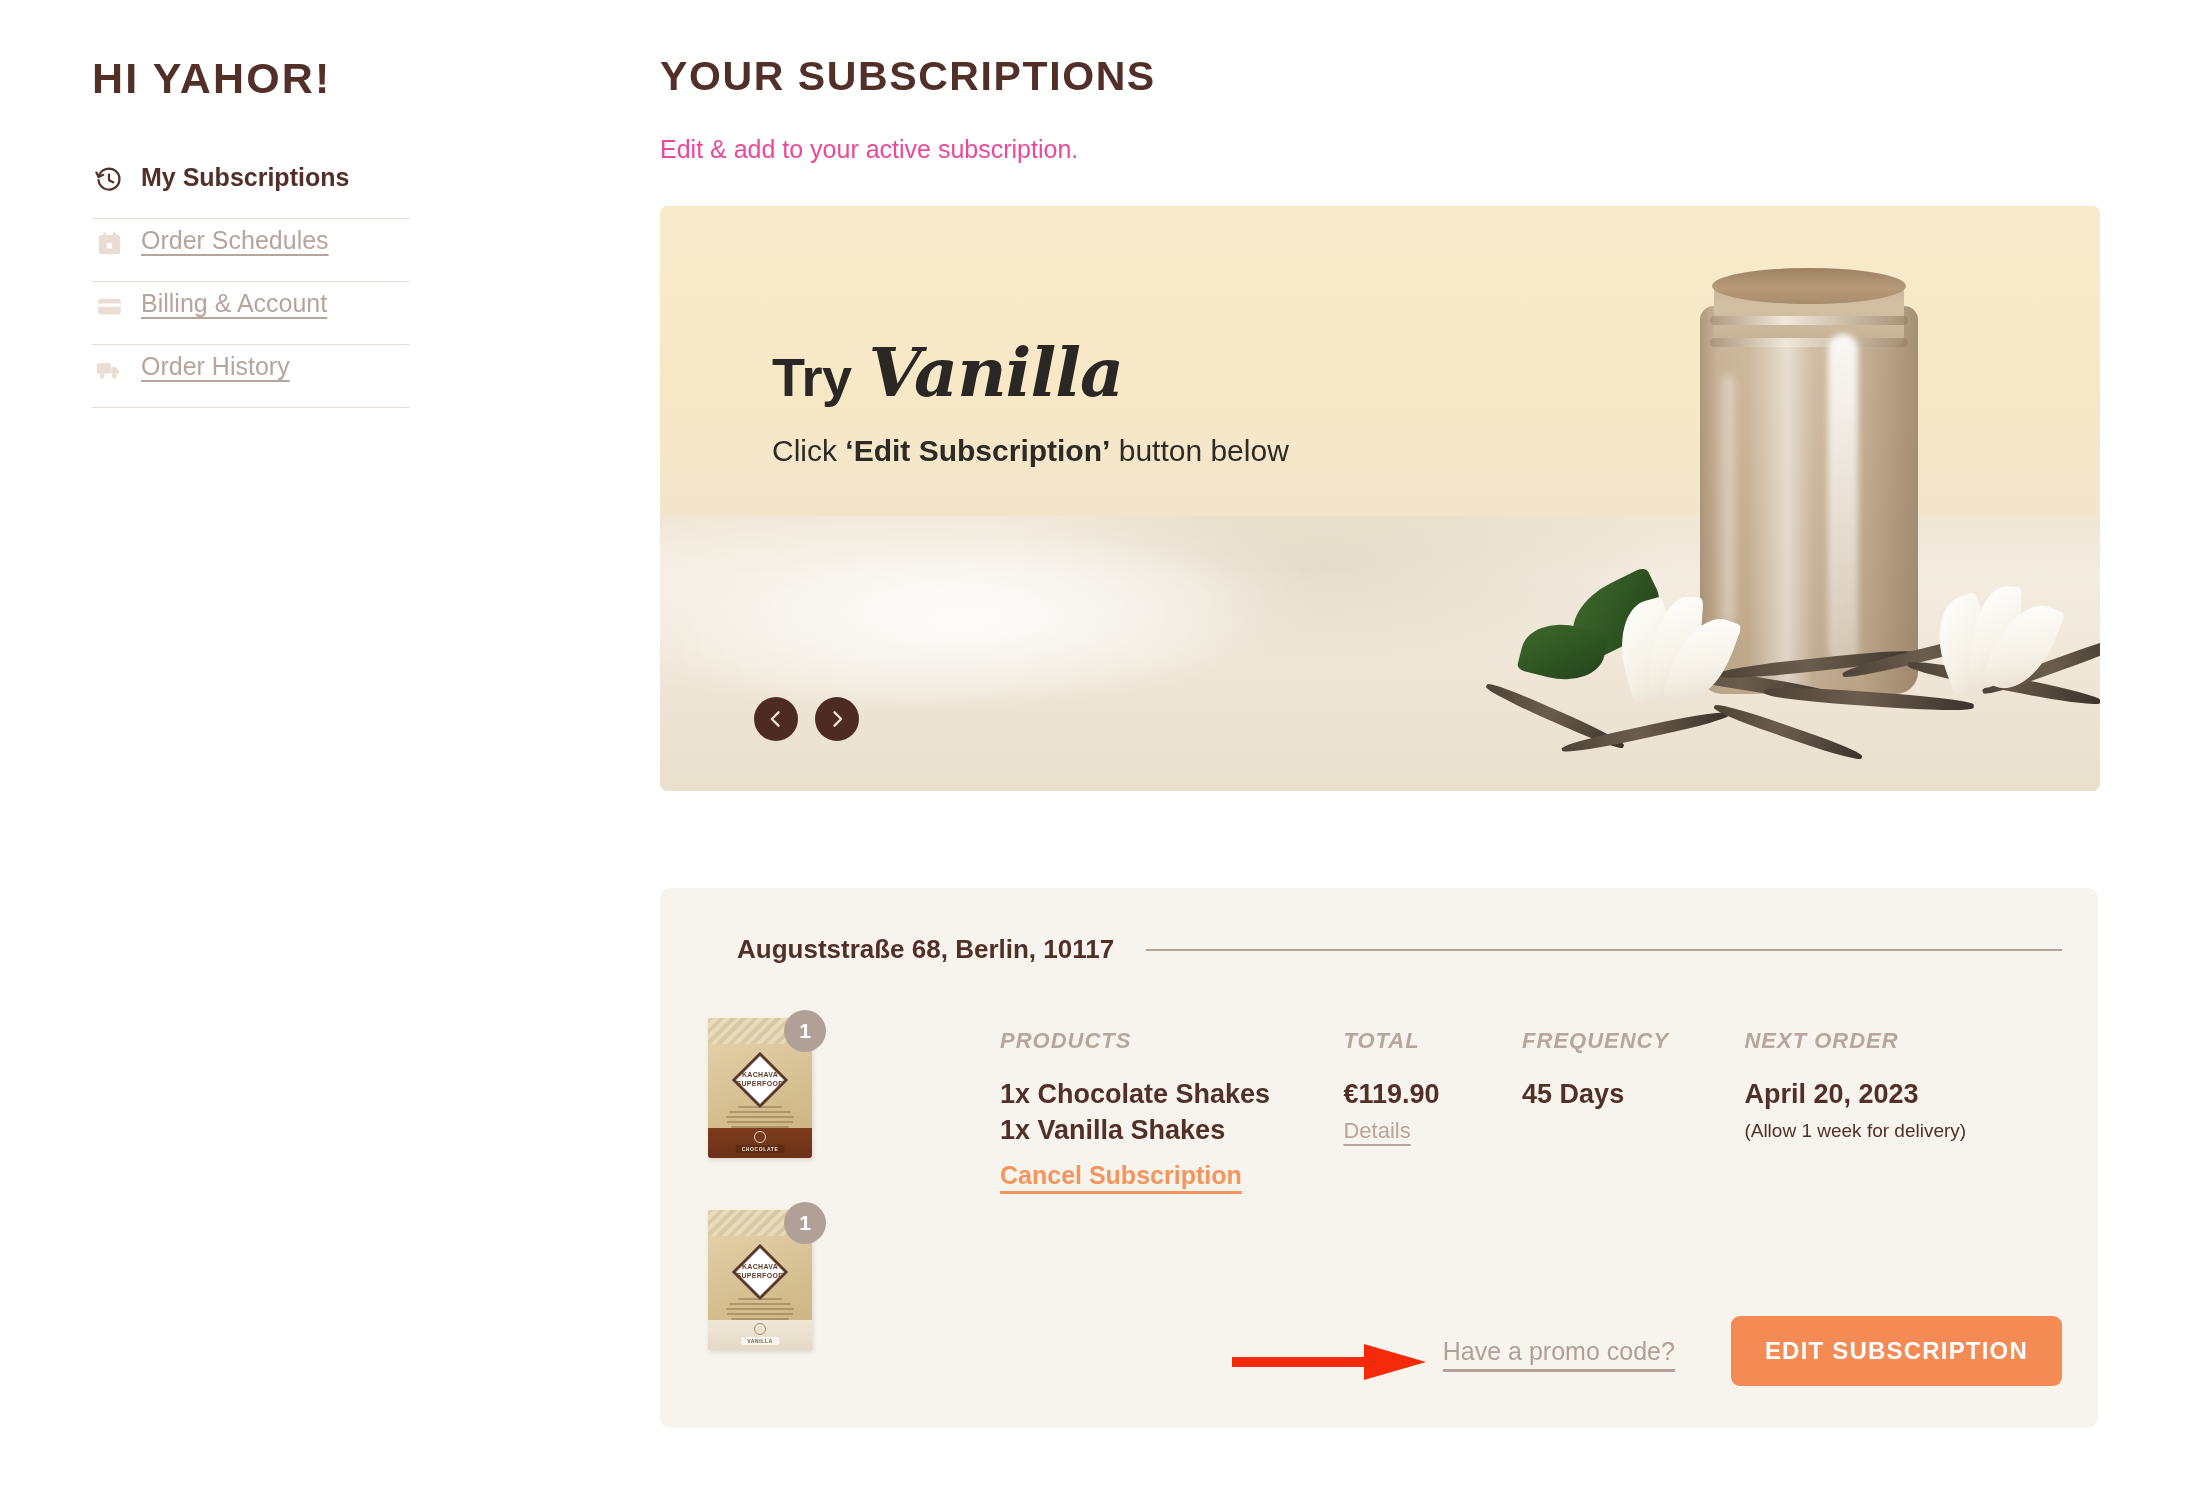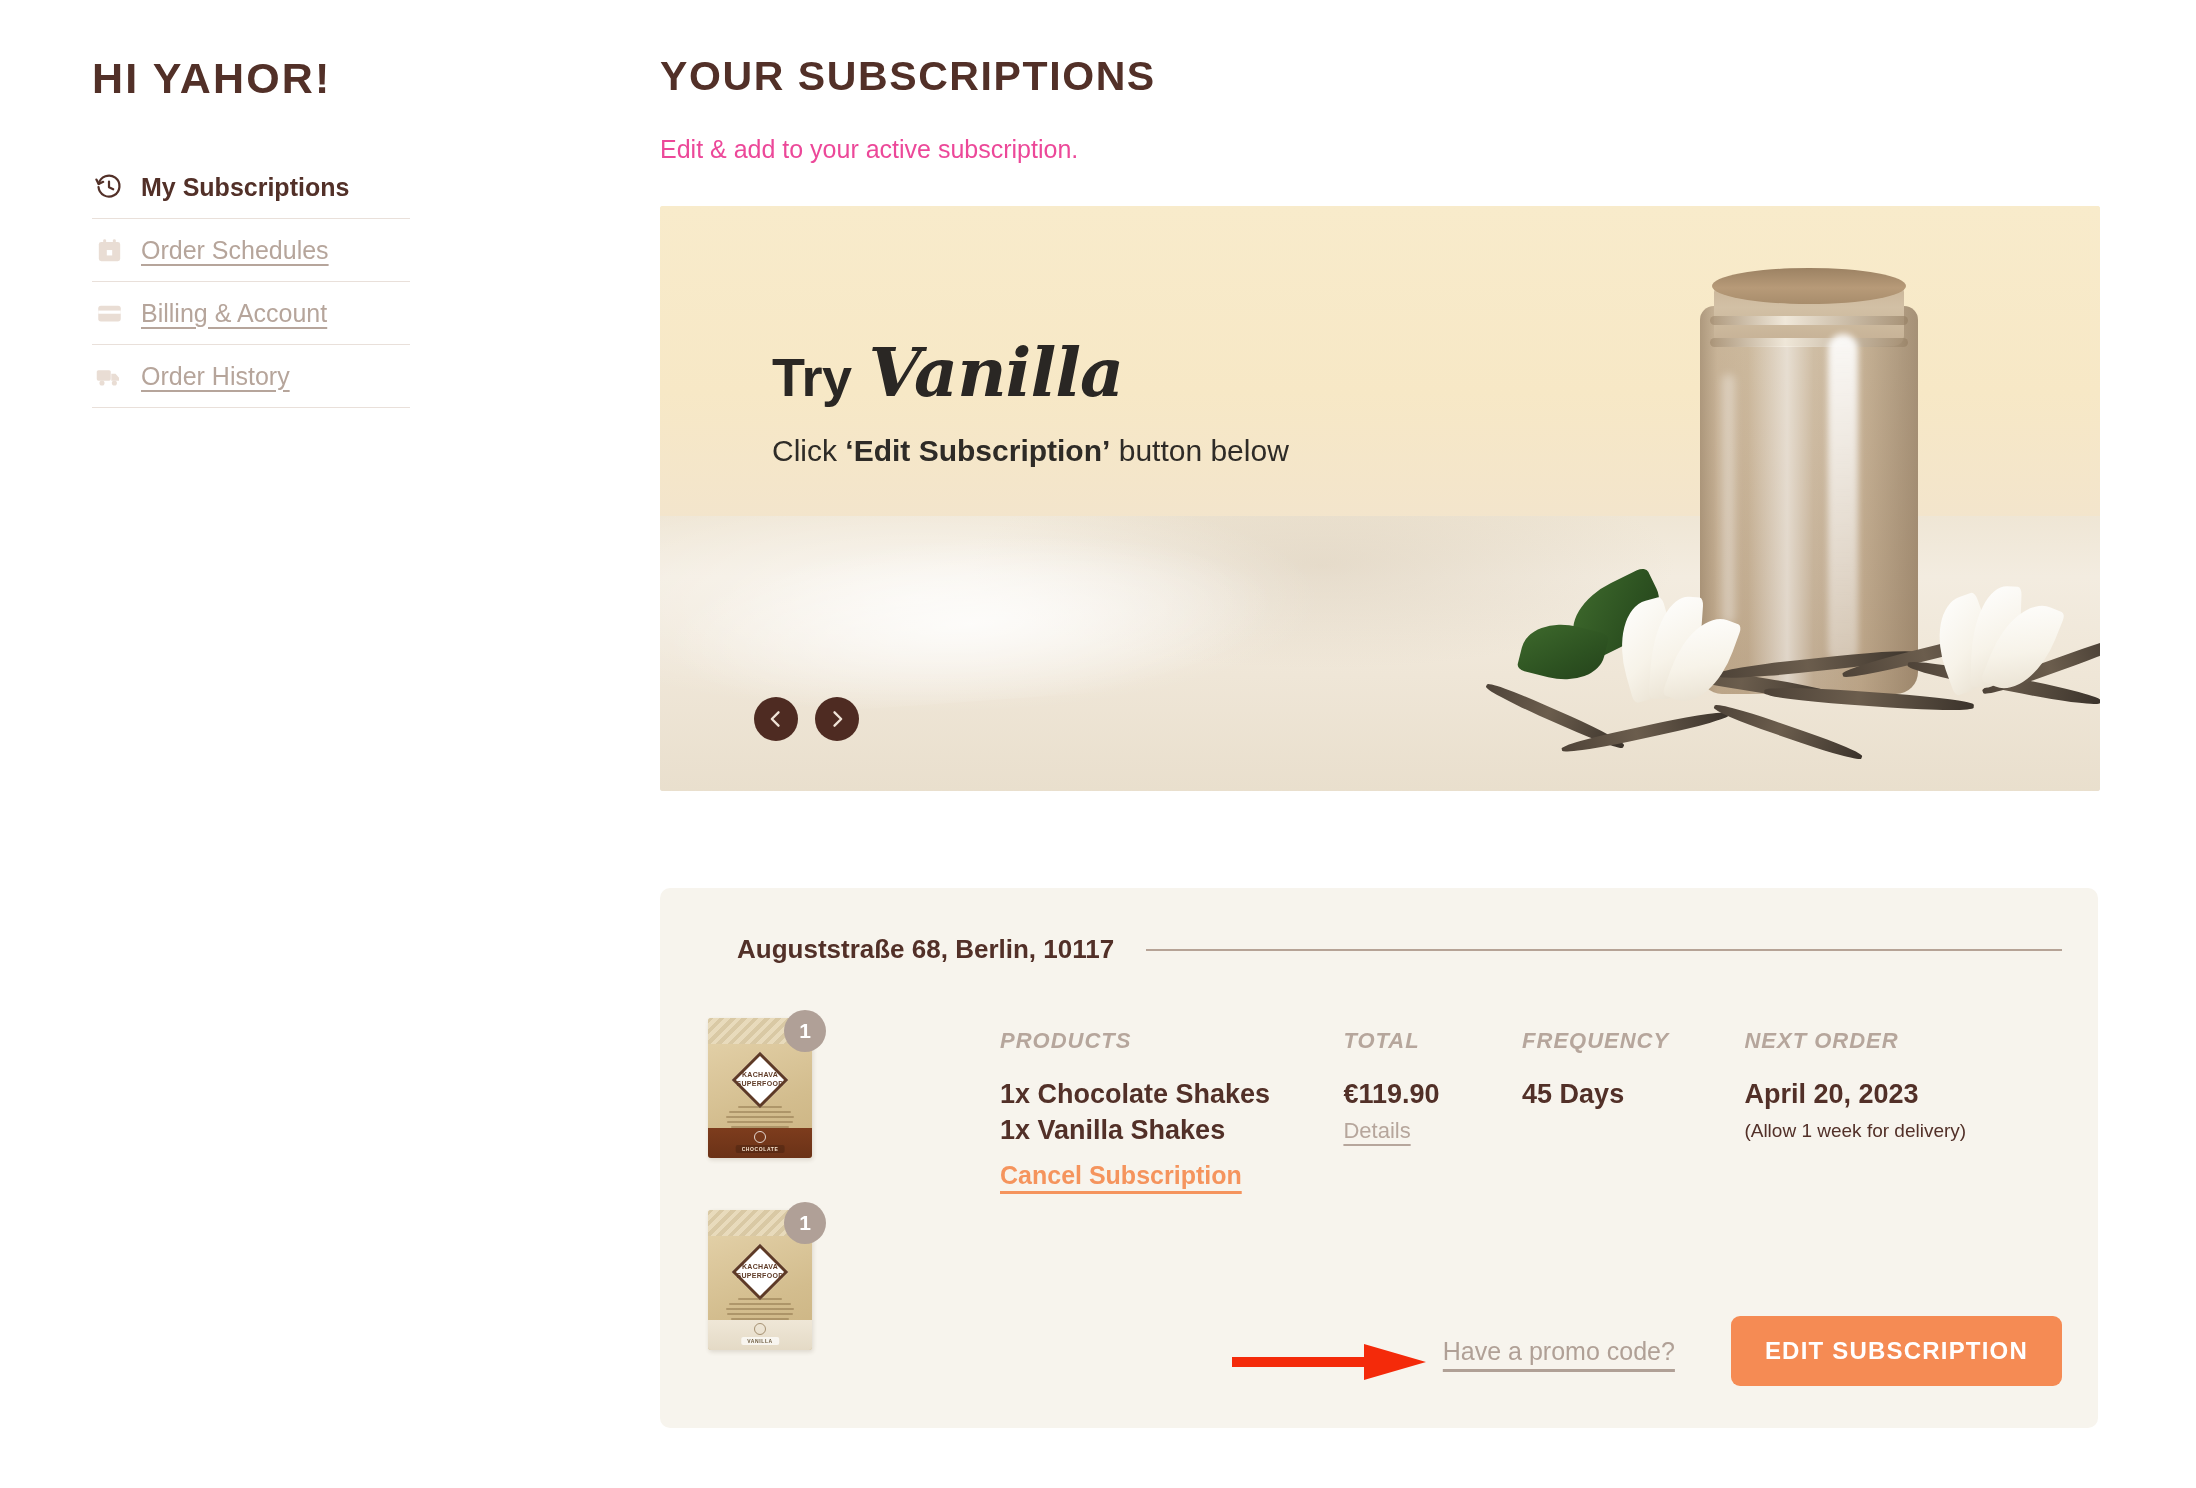--- a/index.html
+++ b/index.html
@@ -30,21 +30,21 @@
     font-weight: 700;
     letter-spacing: 2.2px;
     color: #523028;
     line-height: 1.05;
     margin-bottom: 64px;
     white-space: nowrap;
   }
   .nav-list { width: 318px; }
   .nav-item {
     display: flex;
-    align-items: center;
+    align-items: flex-start;
     gap: 17px;
     height: 44px;
     padding: 0 2px;
     margin-top: 9px;
     margin-bottom: 9px;
   }
   .nav-item .ico {
     width: 30px;
     height: 30px;
     flex: 0 0 30px;
@@ -93,21 +93,21 @@
     color: #ec4899;
     font-weight: 400;
   }
 
   
   .banner {
     position: relative;
     margin-top: 42px;
     width: 1440px;
     height: 585px;
-    border-radius: 3px;
+    border-radius: 8px;
     overflow: hidden;
     background:
       radial-gradient(ellipse 70% 55% at 78% 38%, rgba(255,252,244,0.55) 0%, rgba(255,252,244,0) 62%),
       linear-gradient(175deg, #f7e9c9 0%, #f6e6c4 28%, #f3e3c6 45%, #efe5d4 62%, #ece4d8 78%, #e6ded2 100%);
   }
   .banner .sandtop {
     position: absolute; left: 0; right: 0; top: 0; height: 58%;
     background: linear-gradient(180deg,#f8ebcb 0%, #f7e8c6 55%, #f2e4cd 100%);
   }
   .banner .sand {

